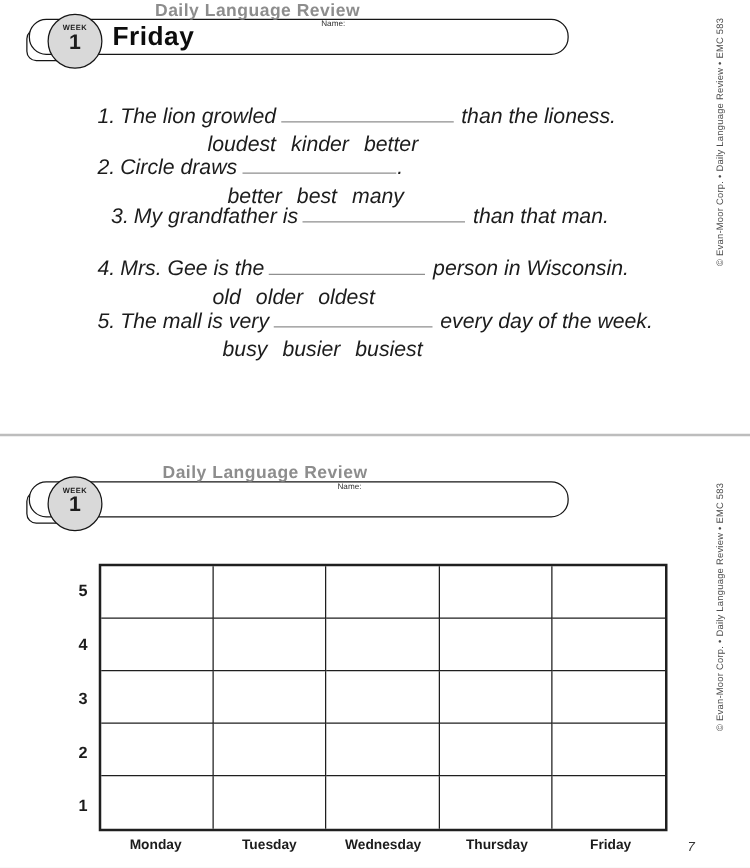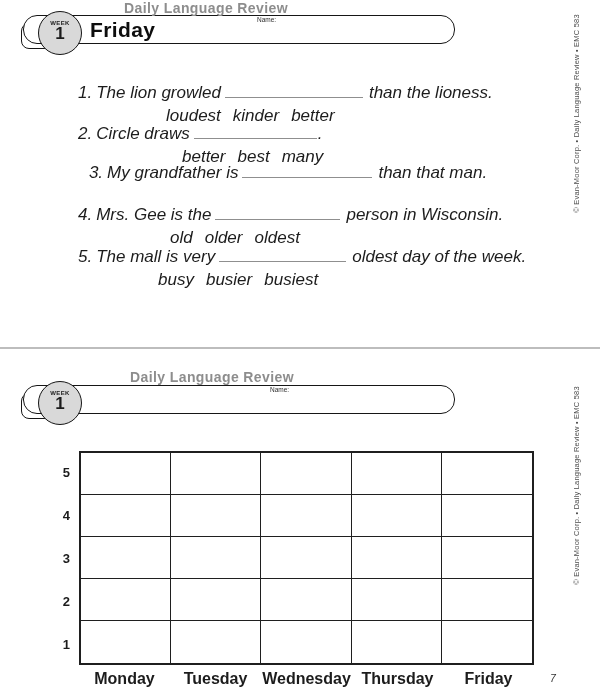--- a/index.html
+++ b/index.html
@@ -27,34 +27,34 @@
   .num { margin-right:4px; }
   .blank { display:inline-block; height:9px; border-bottom:1px solid #8f8f8f; vertical-align:baseline; margin-left:4px; }
   .after { margin-left:6px; }
   .after.tight { margin-left:1px; }
   .choices { margin-top:3px; }
   .choices span { margin-right:12px; }
   .b0 { width:138px; }  .ch0 { margin-left:88px; }
   .b1 { width:123px; }  .ch1 { margin-left:104px; }
   .b2 { width:130px; }  .ch2 { margin-left:119px; }
   .b3 { width:125px; }  .ch3 { margin-left:92px; }
-  .b4 { width:127px; }  .ch4 { margin-left:80px; }
+  .b4 { width:127px; }  .ch4 { margin-left:100px; }
   
   .divider { position:absolute; left:0; top:347px; width:600px; height:2px; background:#bdbdbd; }
   
   .grid { position:absolute; left:79px; top:451px; width:455px; height:214px;
           border:2px solid #1f1f1f; display:grid;
           grid-template-columns:repeat(5,1fr); grid-template-rows:repeat(5,1fr); background:#fff; }
   .cell { border-right:1.6px solid #1f1f1f; border-bottom:1.6px solid #1f1f1f; }
   .cell:nth-child(5n) { border-right:none; }
   .cell:nth-child(n+21) { border-bottom:none; }
   .row-label { position:absolute; left:52px; width:18px; text-align:right;
                font-size:13px; font-weight:bold; }
   .col-label { position:absolute; top:670px; width:91px; text-align:center;
-               font-size:16px; font-weight:bold; }
+               font-size:11px; font-weight:bold; }
   
   .sideways { position:absolute; left:471px; width:210px; text-align:center;
               transform:rotate(-90deg); font-size:7.5px; color:#4c4c4c; letter-spacing:.2px; }
   .page-num { position:absolute; left:550px; top:672px; font-size:10.5px; font-style:italic; color:#333; }
 </style>
 </head>
 <body>
 
 <div class="page">
 
@@ -97,21 +97,21 @@
     <div class="sentence">
       <span class="num">4.</span><span>Mrs. Gee is the</span><span class="blank b3"></span><span class="after">person in Wisconsin.</span>
     </div>
     <div class="choices ch3">
       <span>old</span><span>older</span><span>oldest</span>
     </div>
   </div>
 
   <div class="item" style="top:247px;">
     <div class="sentence">
-      <span class="num">5.</span><span>The mall is very</span><span class="blank b4"></span><span class="after">oldest day of the week.</span>
+      <span class="num">5.</span><span>The mall is very</span><span class="blank b4"></span><span class="after">every day of the week.</span>
     </div>
     <div class="choices ch4">
       <span>busy</span><span>busier</span><span>busiest</span>
     </div>
   </div>
 
   <div class="divider"></div>
 
   <div class="brand" style="left:130px; top:369px;">Daily Language Review</div>
   <div class="tab" style="top:393px;"></div>

